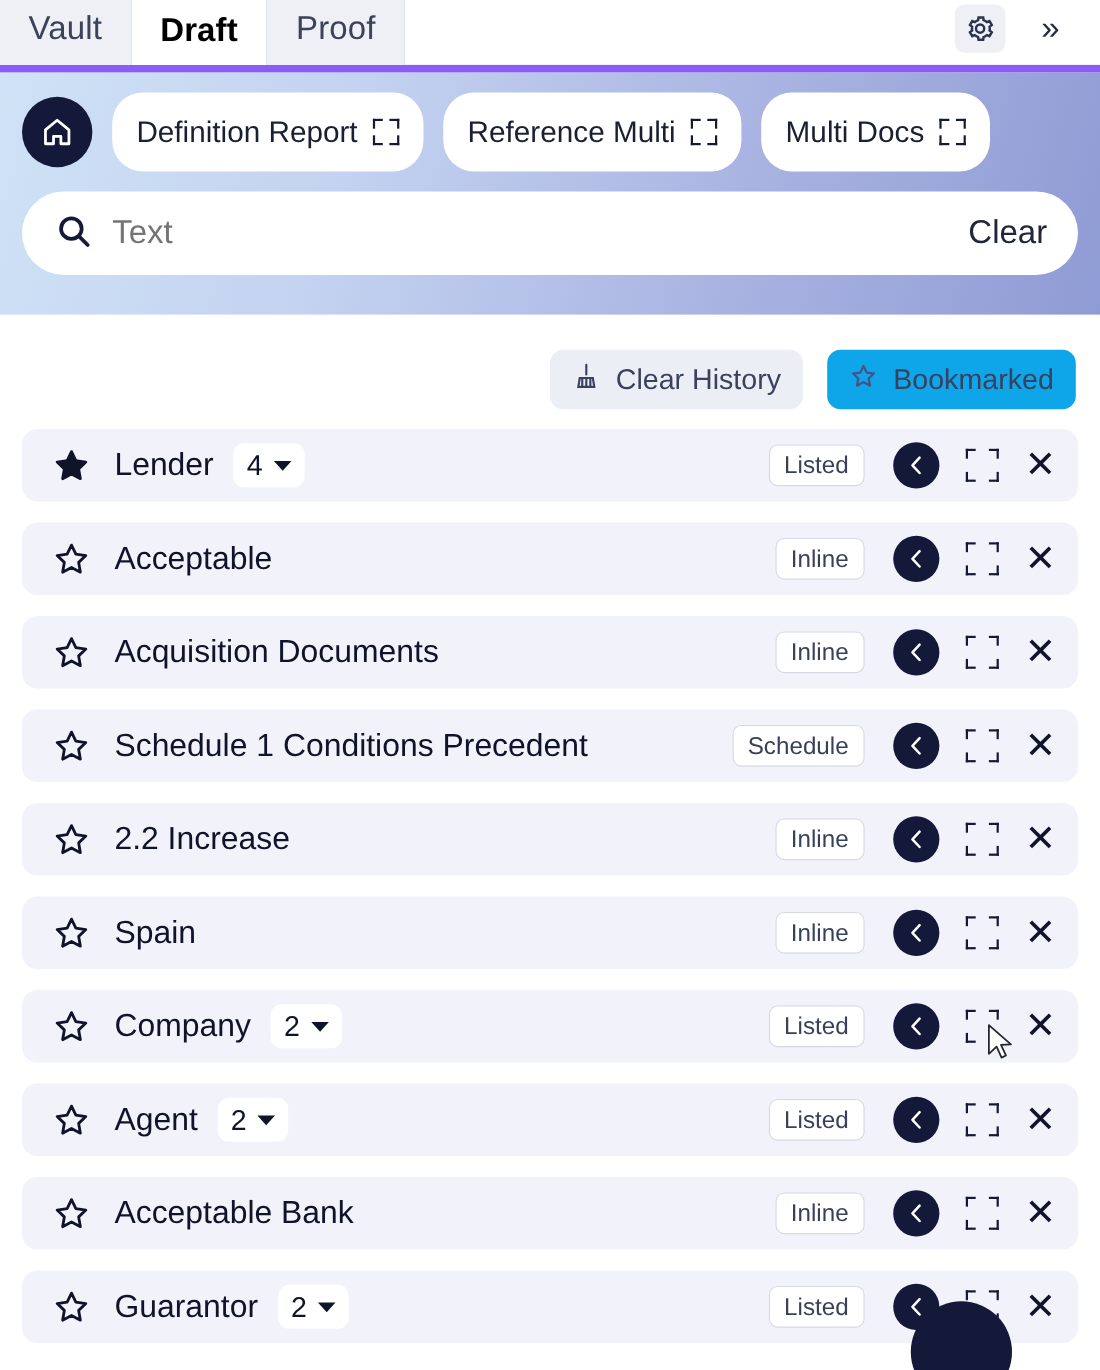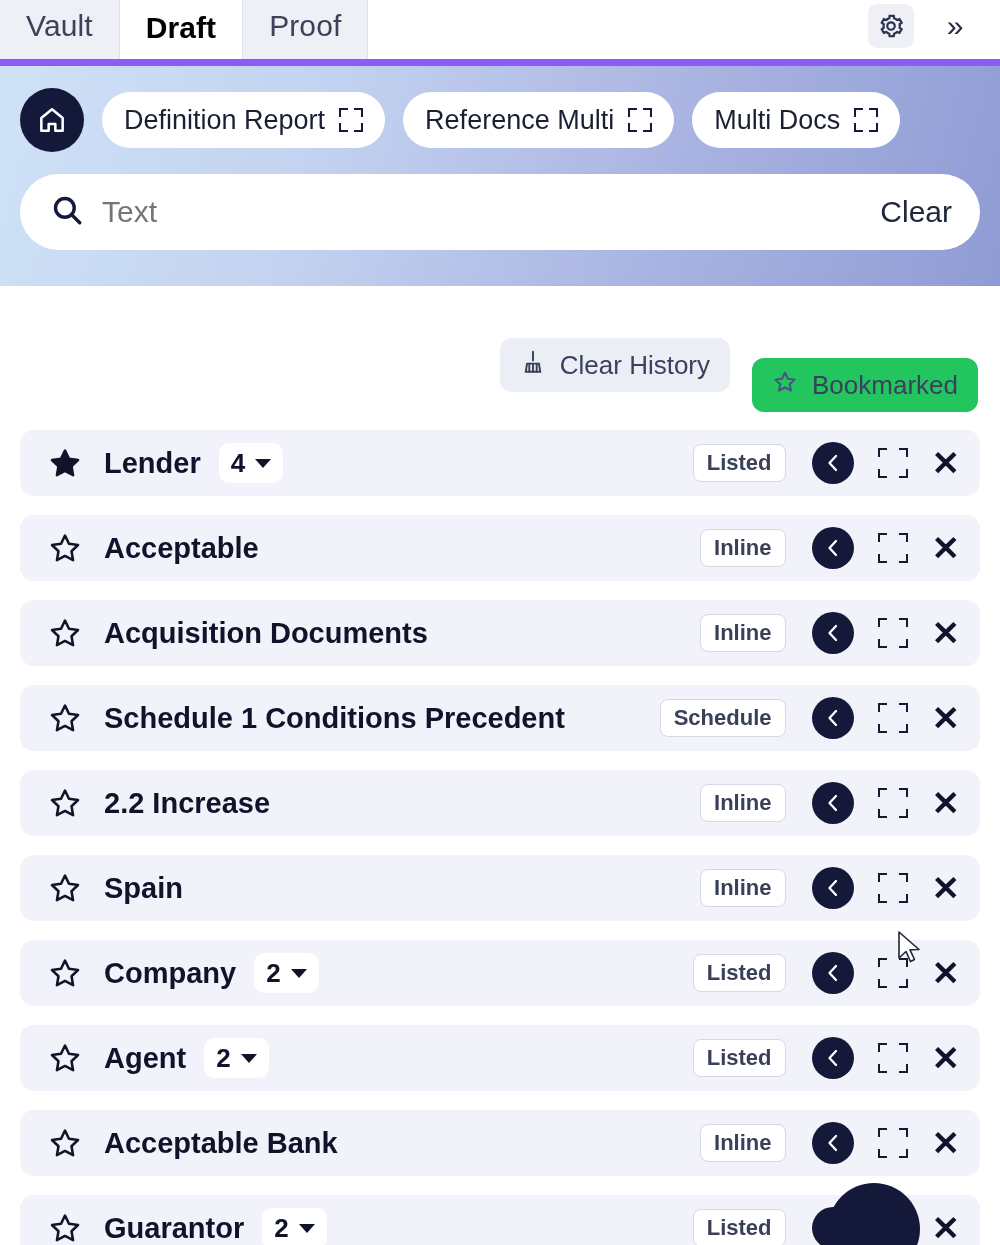--- a/index.html
+++ b/index.html
@@ -70,21 +70,21 @@
     height: 64px;
   }
   .home-btn {
     width: 64px; height: 64px;
     border-radius: 50%;
     background: #14193a;
     display: flex; align-items: center; justify-content: center;
     flex: none;
   }
   .chip {
-    height: 56px;
+    height: 72px;
     background: #ffffff;
     border-radius: 28px;
     display: flex;
     align-items: center;
     gap: 14px;
     padding: 0 22px;
     font-size: 27px;
     color: #1a1f33;
     white-space: nowrap;
   }
@@ -129,33 +129,32 @@
   .act {
     height: 54px;
     border-radius: 12px;
     display: flex; align-items: center; gap: 14px;
     padding: 0 20px;
     font-size: 26px;
     color: #39415e;
     background: #eceef6;
     justify-content: center;
   }
-  .act.lilac { background: #22c55e; margin-top: 40px; }
+  .act.lilac { background: #0ea5e9; }
 
   
   .list { padding: 0 20px; }
   .row {
     height: 66px;
     background: #f2f2fa;
     border-radius: 14px;
     display: flex;
     align-items: center;
     padding: 0 20px 0 28px;
     margin-bottom: 19px;
-    font-weight: bold;
   }
   .star { width: 34px; height: 34px; flex: none; margin-right: 22px; color:#0f1428; }
   .rowlabel { font-size: 29px; color: #10142a; white-space: nowrap; }
   .count {
     margin-left: 18px;
     height: 40px;
     min-width: 64px;
     background: #ffffff;
     border-radius: 10px;
     display: flex; align-items: center; justify-content: center;

